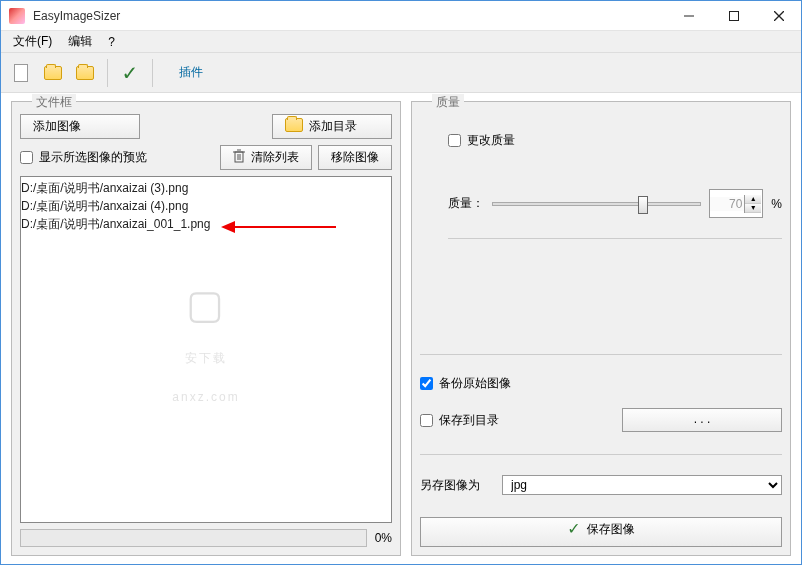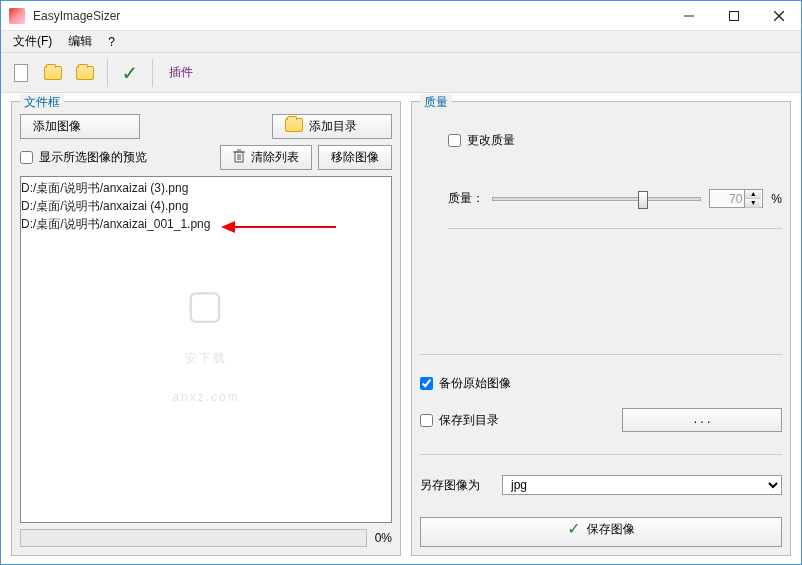--- a/index.html
+++ b/index.html
@@ -16,47 +16,47 @@
 .menubar .menuitem { padding: 2px 8px; }
 
 
 .toolbar { height: 40px; background: #f0f0f0; display: flex; align-items: center; padding: 4px 6px; border-bottom: 1px solid #ddd; gap: 4px; }
 .toolbar .toolbtn { width: 28px; height: 30px; background: #f0f0f0; border: 1px solid transparent; display: flex; align-items: center; justify-content: center; }
 .folder-icon { width: 18px; height: 14px; background: linear-gradient(#ffe49b,#ffd760); border: 1px solid #d4a010; border-radius: 2px; position: relative; }
 .folder-icon::before { content:""; position:absolute; top:-3px; left:1px; width:8px; height:3px; background:#ffe49b; border:1px solid #d4a010; border-bottom:none; border-radius:2px 2px 0 0; }
 .file-icon { width: 14px; height: 18px; background:#fff; border:1px solid #999; }
 .check-icon { font-size:20px; color:#2e7d32; line-height:1; }
 .separator { width: 1px; height: 28px; background: #ccc; margin: 0 4px; }
-.toolbar .label { margin-left: 8px; color:#701a75; }
+.toolbar .label { margin-left: 18px; color:#0369a1; }
 
 
 .content { display: flex; padding: 8px 10px; gap: 10px; height: calc(100% - 92px); }
 .panel { position: relative; border: 1px solid #bbb; padding: 12px 8px 8px 8px; flex: 1; background: #f0f0f0; }
-.panel-title { position:absolute; top:-8px; left:8px; background:#f0f0f0; padding:0 4px; color:#0369a1; }
+.panel-title { position:absolute; top:-8px; left:20px; background:#f0f0f0; padding:0 4px; color:#737373; }
 
 
 .left-panel { flex: 1; min-width: 390px; }
 .btn { background: linear-gradient(#fdfdfd,#ececec); border: 1px solid #999; padding: 3px 12px; cursor: pointer; display: inline-flex; align-items: flex-start; gap: 6px; min-height: 24px; }
 .row { display:flex; align-items:center; gap:10px; margin-bottom:6px; }
 .row.spread { justify-content: space-between; }
 .checkbox { display:flex; align-items:center; gap:6px; }
 .checkbox input { width:13px; height:13px; }
 .filelist { background:#fff; border:1px solid #888; width:100%; flex:1; overflow:auto; padding:2px 0; line-height:1.5; color:#222; position:relative; }
 .left-inner { display:flex; flex-direction:column; height:100%; }
 .progress-row { display:flex; align-items:center; gap:8px; margin-top:6px; }
 .progress { flex:1; height:18px; background:#eaeaea; border:1px solid #bbb; }
 
 
 .right-panel { flex: 1; min-width: 360px; display:flex; flex-direction:column; }
 .right-inner { display:flex; flex-direction:column; flex:1; gap:12px; }
 .quality-box { border-bottom:1px solid #ccc; padding-bottom:20px;margin-left:28px; }
 .quality-row { display:flex; align-items:center; gap:8px; margin-top:40px; }
 .slider { flex:1; height:4px; background:#ddd; border:1px solid #aaa; position:relative; }
 .slider-thumb { position:absolute; top:-7px; width:10px; height:18px; background:linear-gradient(#fff,#ddd); border:1px solid #666; }
-.spin { display:flex; align-items:center; border:1px solid #999; background:#fff; width:54px; height:19px; }
+.spin { display:flex; align-items:center; border:1px solid #999; background:#fff; width:54px; height:29px; }
 .spin input { border:none; width:34px; text-align:right; padding-right:2px; color:#999; outline:none; }
 .spin .spinbtns { display:flex; flex-direction:column; border-left:1px solid #999; }
 .spin .spinbtns div { width:16px; height:9px; font-size:8px; text-align:center; line-height:7px; background:linear-gradient(#fafafa,#ddd); border-bottom:1px solid #ccc; }
 .wide-btn { width:100%; justify-content:center; }
 select { border:1px solid #999; background:#fff; height:20px; width:100%; padding:0 4px; }
 .spacer { flex:1; }
 .hr { border-top:1px solid #ccc; margin:4px 0 8px 0; }
 
 
 .red-arrow { position:absolute; pointer-events:none; }

